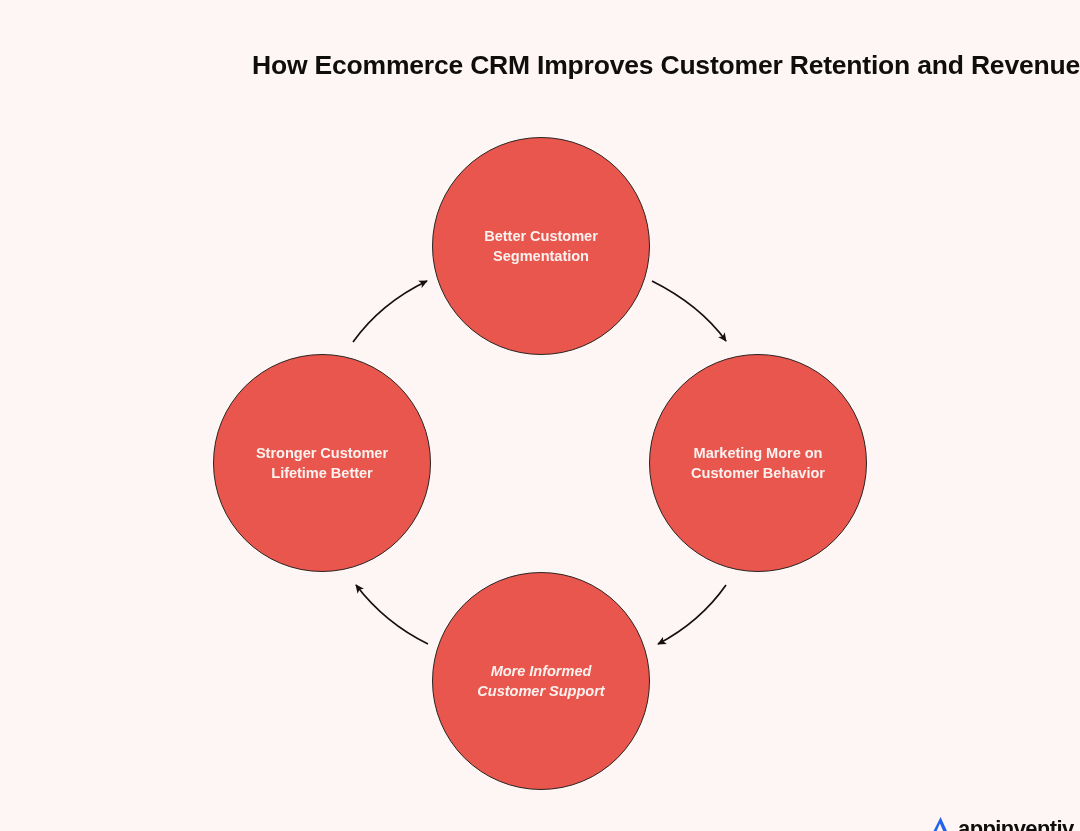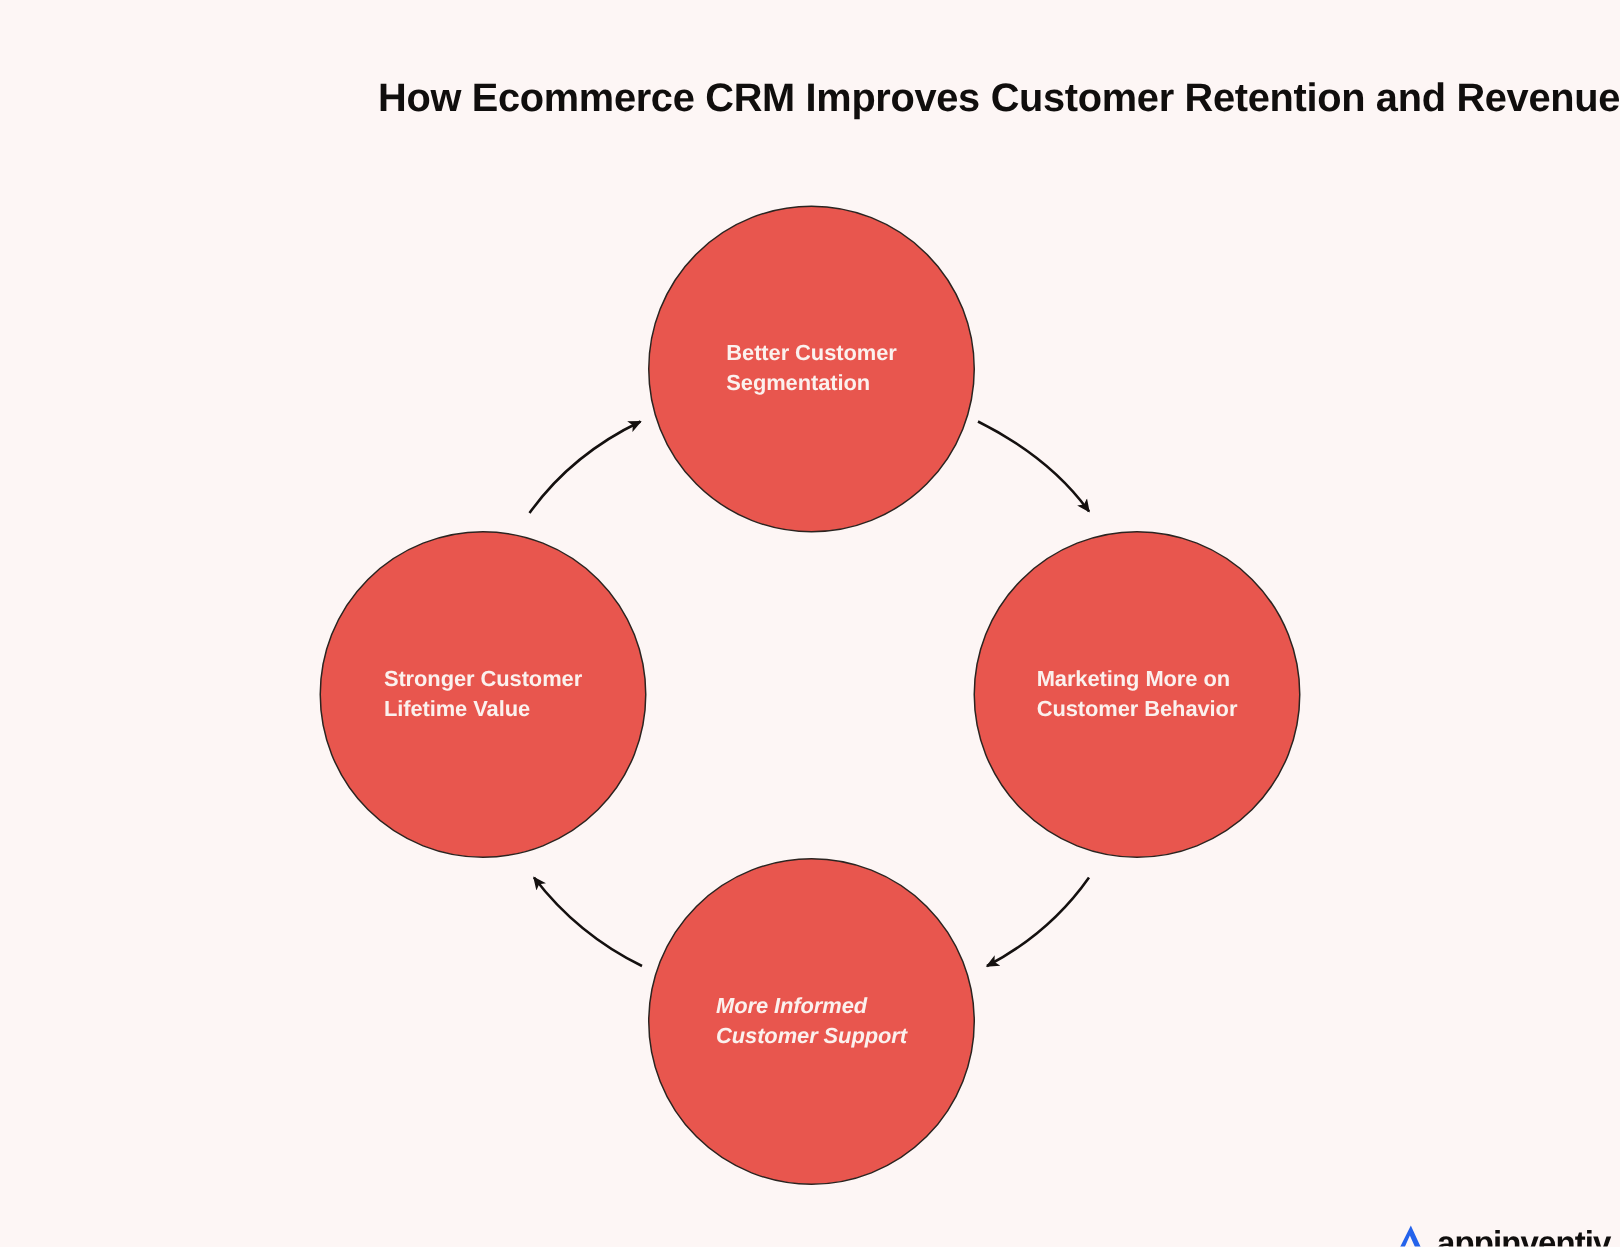--- a/index.html
+++ b/index.html
@@ -65,21 +65,21 @@
     box-sizing: border-box;
     display: flex;
     align-items: center;
     justify-content: center;
   }
 
   .node-label {
     font-size: 14.6px;
     font-weight: bold;
     color: #fbf1ee;
-    text-align: left;
+    text-align: center;
     line-height: 1.38;
     letter-spacing: -0.05px;
     padding: 0 14px;
     white-space: pre-line;
   }
 
   
   .node-top    { left: 432px; top: 137px; }
   .node-right  { left: 649px; top: 354px; }
   .node-bottom { left: 432px; top: 572px; font-style: italic; }
@@ -144,21 +144,21 @@
 Customer Behavior</div>
     </div>
 
     <div class="node node-bottom">
       <div class="node-label">More Informed
 Customer Support</div>
     </div>
 
     <div class="node node-left">
       <div class="node-label">Stronger Customer
-Lifetime Value</div>
+Lifetime Better</div>
     </div>
 
   </div>
 
   <div class="logo">
     <svg class="logo-mark" viewBox="0 0 32 32" xmlns="http://www.w3.org/2000/svg">
       <path d="M16.6 4.2 L27.2 27.4 L23.0 27.4 L15.9 11.3 L11.4 21.6 L19.0 21.6 L20.6 25.3 L10.1 25.3 L5.0 27.5 Z" fill="#2563eb"></path>
     </svg>
     <span class="logo-text">appinventiv</span>
   </div>

